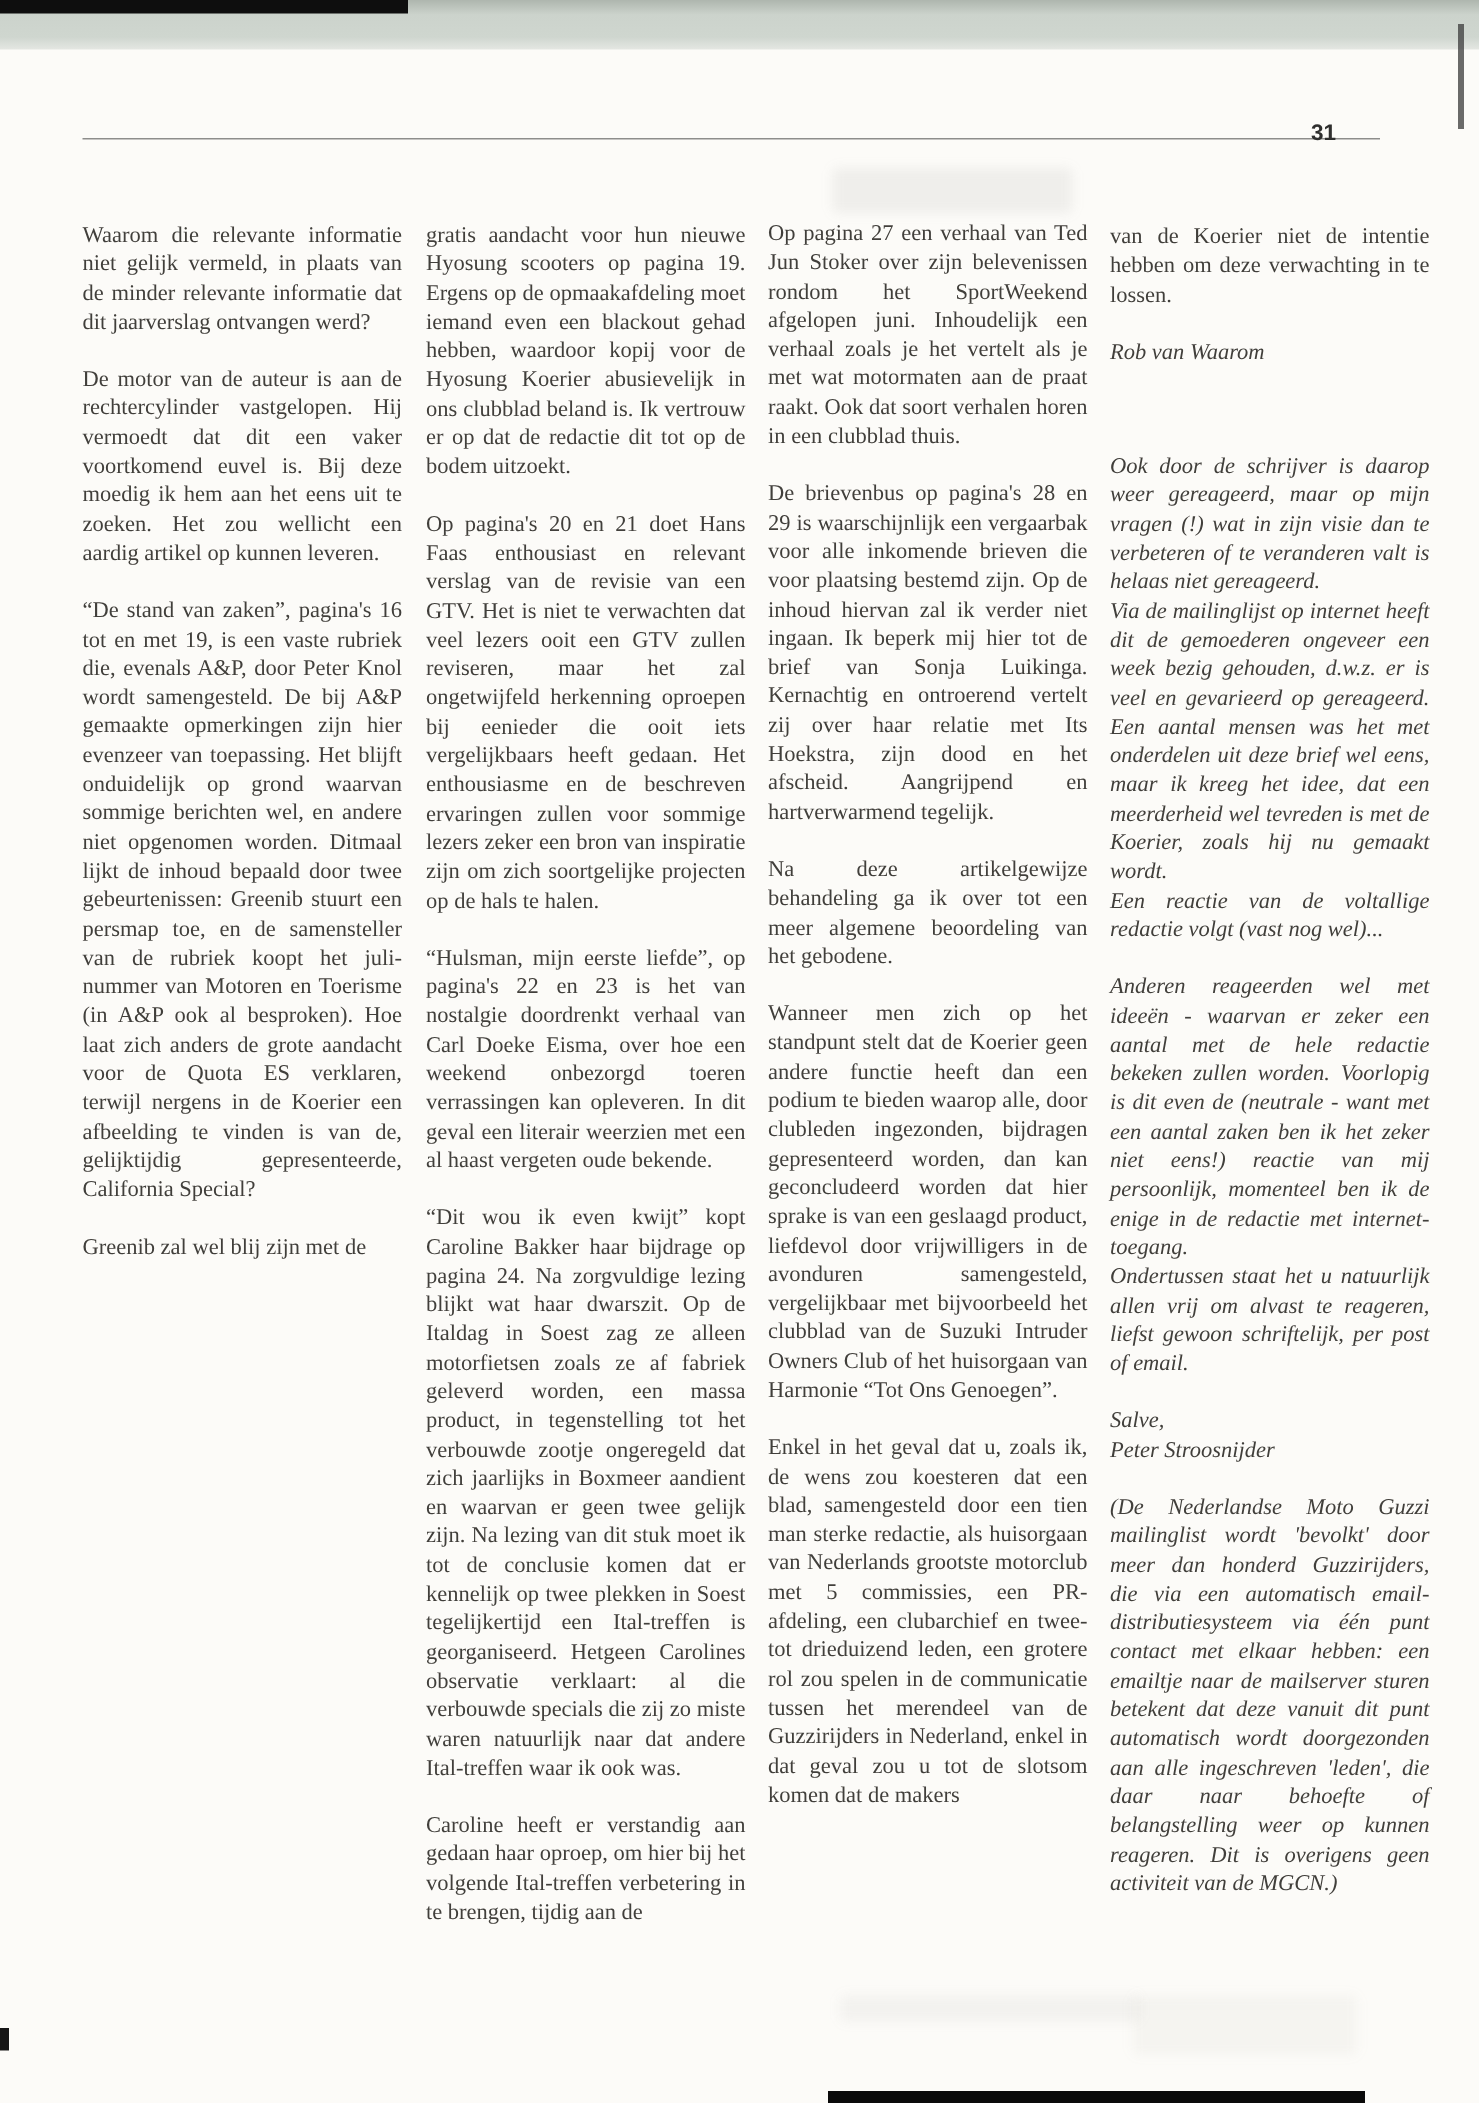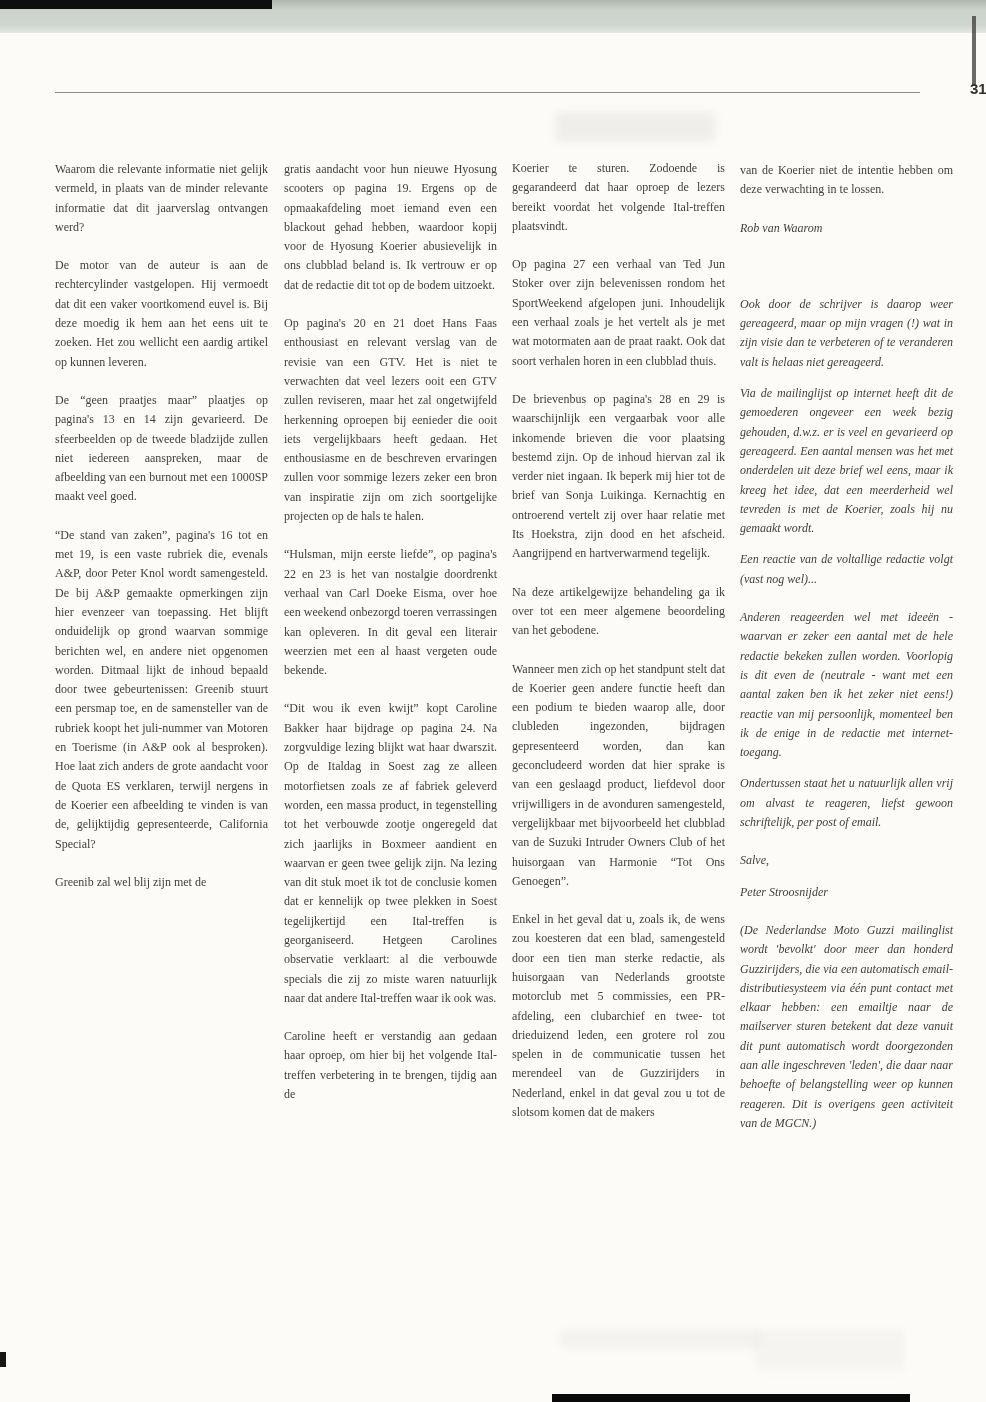--- a/index.html
+++ b/index.html
@@ -50,40 +50,40 @@
   .bleed-a { left: 555px; top: 112px; width: 160px; height: 30px; }
   .bleed-b { left: 560px; top: 1330px; width: 200px; height: 18px; background: rgba(130,130,125,0.07); }
   .bleed-c { left: 755px; top: 1330px; width: 150px; height: 40px; background: rgba(130,130,125,0.06); }
 
   .header-rule {
     position: absolute; left: 55px; top: 92px;
     width: 865px; height: 1px;
     background: #8d8d8b;
   }
   .page-number {
-    position: absolute; left: 970px; top: 80px;
+    position: absolute; left: 874px; top: 80px;
     font-family: "Liberation Sans", sans-serif;
     font-weight: bold;
     font-size: 15px;
     color: #2f2f2e;
   }
 
   .col {
     position: absolute;
     width: 213px;
     color: #413f3b;
   }
   .col1 { left: 55px;  top: 148px; }
   .col2 { left: 284px; top: 148px; }
   .col3 { left: 512px; top: 147px; }
   .col4 { left: 740px; top: 149px; }
 
   .para {
-    margin: 12px 0 19px 0;
-    font-size: 12px;
+    margin: 0 0 19px 0;
+    font-size: 15px;
     line-height: 19.3px;
     text-align: justify;
   }
   .para.tight { margin-bottom: 0; }
   .para.sig-gap { margin-bottom: 57px; }
   .para.italic { font-style: italic; }
 </style>
 </head>
 <body>
 
@@ -97,35 +97,33 @@
   <div class="bleed-a"></div>
   <div class="bleed-b"></div>
   <div class="bleed-c"></div>
 
   <div class="header-rule"></div>
   <div class="page-number">31</div>
 
   <div class="col col1">
     <p class="para">Waarom die relevante informatie niet gelijk vermeld, in plaats van de minder relevante informatie dat dit jaarverslag ontvangen werd?</p>
     <p class="para">De motor van de auteur is aan de rechtercylinder vastgelopen. Hij vermoedt dat dit een vaker voortkomend euvel is. Bij deze moedig ik hem aan het eens uit te zoeken. Het zou wellicht een aardig artikel op kunnen leveren.</p>
-    <p class="para">De “geen praatjes maar” plaatjes op pagina's 13 en 14 zijn gevarieerd. De sfeerbeelden op de tweede bladzijde zullen niet iedereen aanspreken, maar de afbeelding van een burnout met een 1000SP maakt veel goed.</p>
     <p class="para">“De stand van zaken”, pagina's 16 tot en met 19, is een vaste rubriek die, evenals A&amp;P, door Peter Knol wordt samengesteld. De bij A&amp;P gemaakte opmerkingen zijn hier evenzeer van toepassing. Het blijft onduidelijk op grond waarvan sommige berichten wel, en andere niet opgenomen worden. Ditmaal lijkt de inhoud bepaald door twee gebeurtenissen: Greenib stuurt een persmap toe, en de samensteller van de rubriek koopt het juli-nummer van Motoren en Toerisme (in A&amp;P ook al besproken). Hoe laat zich anders de grote aandacht voor de Quota ES verklaren, terwijl nergens in de Koerier een afbeelding te vinden is van de, gelijktijdig gepresenteerde, California Special?</p>
     <p class="para">Greenib zal wel blij zijn met de</p>
   </div>
 
   <div class="col col2">
     <p class="para">gratis aandacht voor hun nieuwe Hyosung scooters op pagina 19. Ergens op de opmaakafdeling moet iemand even een blackout gehad hebben, waardoor kopij voor de Hyosung Koerier abusievelijk in ons clubblad beland is. Ik vertrouw er op dat de redactie dit tot op de bodem uitzoekt.</p>
     <p class="para">Op pagina's 20 en 21 doet Hans Faas enthousiast en relevant verslag van de revisie van een GTV. Het is niet te verwachten dat veel lezers ooit een GTV zullen reviseren, maar het zal ongetwijfeld herkenning oproepen bij eenieder die ooit iets vergelijkbaars heeft gedaan. Het enthousiasme en de beschreven ervaringen zullen voor sommige lezers zeker een bron van inspiratie zijn om zich soortgelijke projecten op de hals te halen.</p>
     <p class="para">“Hulsman, mijn eerste liefde”, op pagina's 22 en 23 is het van nostalgie doordrenkt verhaal van Carl Doeke Eisma, over hoe een weekend onbezorgd toeren verrassingen kan opleveren. In dit geval een literair weerzien met een al haast vergeten oude bekende.</p>
     <p class="para">“Dit wou ik even kwijt” kopt Caroline Bakker haar bijdrage op pagina 24. Na zorgvuldige lezing blijkt wat haar dwarszit. Op de Italdag in Soest zag ze alleen motorfietsen zoals ze af fabriek geleverd worden, een massa product, in tegenstelling tot het verbouwde zootje ongeregeld dat zich jaarlijks in Boxmeer aandient en waarvan er geen twee gelijk zijn. Na lezing van dit stuk moet ik tot de conclusie komen dat er kennelijk op twee plekken in Soest tegelijkertijd een Ital-treffen is georganiseerd. Hetgeen Carolines observatie verklaart: al die verbouwde specials die zij zo miste waren natuurlijk naar dat andere Ital-treffen waar ik ook was.</p>
     <p class="para">Caroline heeft er verstandig aan gedaan haar oproep, om hier bij het volgende Ital-treffen verbetering in te brengen, tijdig aan de</p>
   </div>
 
   <div class="col col3">
-    <p class="para">Koerier te sturen. Zodoende is gegarandeerd dat haar oproep de lezers bereikt voordat het volgende Ital-treffen plaatsvindt.</p>
     <p class="para">Op pagina 27 een verhaal van Ted Jun Stoker over zijn belevenissen rondom het SportWeekend afgelopen juni. Inhoudelijk een verhaal zoals je het vertelt als je met wat motormaten aan de praat raakt. Ook dat soort verhalen horen in een clubblad thuis.</p>
     <p class="para">De brievenbus op pagina's 28 en 29 is waarschijnlijk een vergaarbak voor alle inkomende brieven die voor plaatsing bestemd zijn. Op de inhoud hiervan zal ik verder niet ingaan. Ik beperk mij hier tot de brief van Sonja Luikinga. Kernachtig en ontroerend vertelt zij over haar relatie met Its Hoekstra, zijn dood en het afscheid. Aangrijpend en hartverwarmend tegelijk.</p>
     <p class="para">Na deze artikelgewijze behandeling ga ik over tot een meer algemene beoordeling van het gebodene.</p>
     <p class="para">Wanneer men zich op het standpunt stelt dat de Koerier geen andere functie heeft dan een podium te bieden waarop alle, door clubleden ingezonden, bijdragen gepresenteerd worden, dan kan geconcludeerd worden dat hier sprake is van een geslaagd product, liefdevol door vrijwilligers in de avonduren samengesteld, vergelijkbaar met bijvoorbeeld het clubblad van de Suzuki Intruder Owners Club of het huisorgaan van Harmonie “Tot Ons Genoegen”.</p>
     <p class="para">Enkel in het geval dat u, zoals ik, de wens zou koesteren dat een blad, samengesteld door een tien man sterke redactie, als huisorgaan van Nederlands grootste motorclub met 5 commissies, een PR-afdeling, een clubarchief en twee- tot drieduizend leden, een grotere rol zou spelen in de communicatie tussen het merendeel van de Guzzirijders in Nederland, enkel in dat geval zou u tot de slotsom komen dat de makers</p>
   </div>
 
   <div class="col col4">
     <p class="para">van de Koerier niet de intentie hebben om deze verwachting in te lossen.</p>
     <p class="para italic sig-gap">Rob van Waarom</p>

